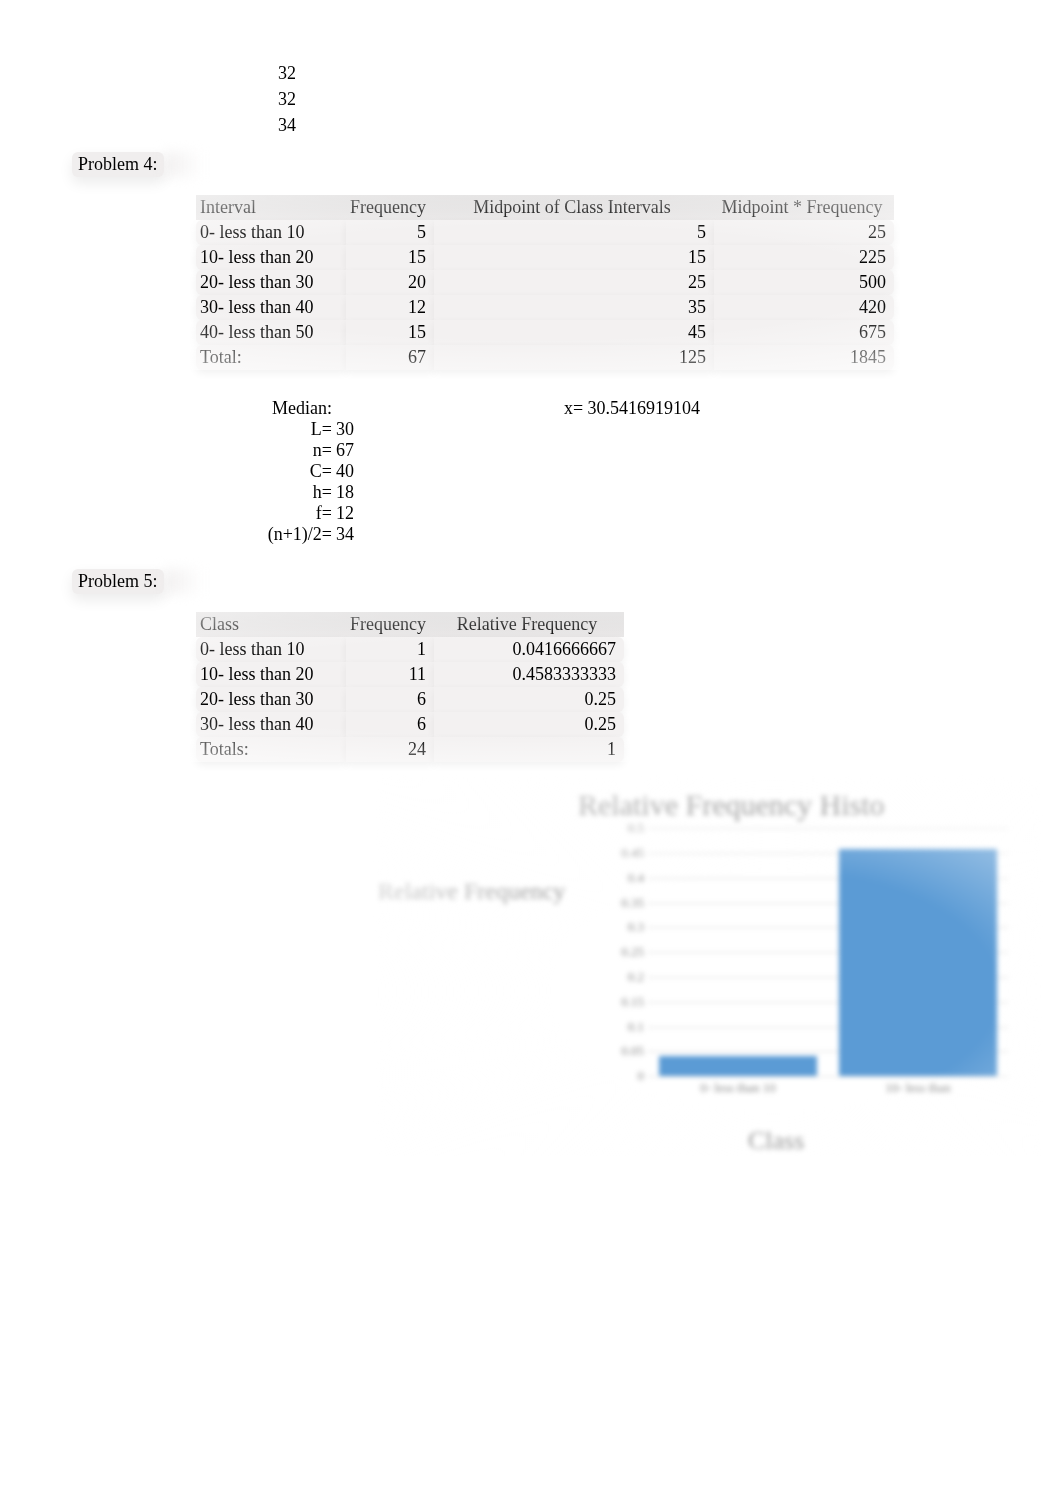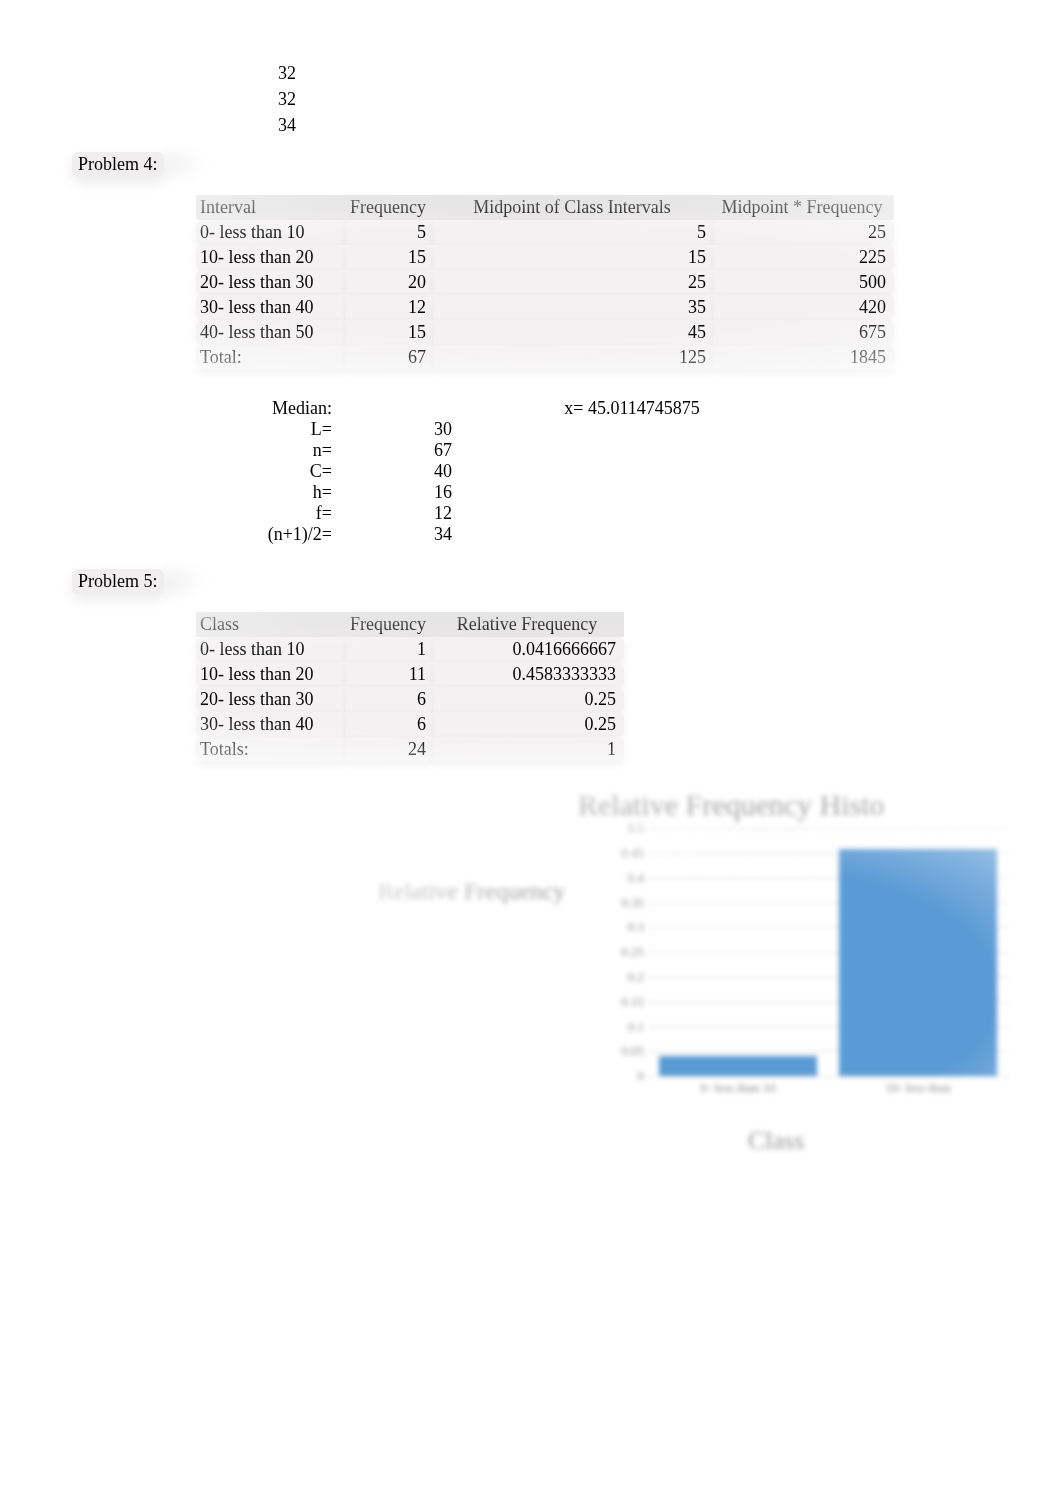--- a/index.html
+++ b/index.html
@@ -93,21 +93,21 @@
     display: flex;
     margin-left: 196px;
     margin-top: 28px;
     gap: 56px;
   }
   .stats-col {
     display: grid;
     grid-template-columns: 140px 120px;
   }
   .stats-col .lbl { text-align: right; padding-right: 4px; }
-  .stats-col .val { text-align: right; padding-right: 4px; font-family: Liberation Serif, serif; }
+  .stats-col .val { text-align: left; padding-right: 4px; font-family: Liberation Serif, serif; }
   .stats-col2 {
     display: grid;
     grid-template-columns: 240px;
   }
   .stats-col2 .c { text-align: center; }
 
   
   .chart-wrap {
     position: relative;
     margin: 26px 0 0 388px;
@@ -239,28 +239,28 @@
     <div class="stats-col">
       <div class="lbl">Median:</div>
         <div></div>
       <div class="lbl">L=</div>
       <div class="val">30</div>
       <div class="lbl">n=</div>
       <div class="val">67</div>
       <div class="lbl">C=</div>
       <div class="val">40</div>
       <div class="lbl">h=</div>
-      <div class="val">16</div>
+      <div class="val">18</div>
       <div class="lbl">f=</div>
       <div class="val">12</div>
       <div class="lbl">(n+1)/2=</div>
       <div class="val">34</div>
     </div>
     <div class="stats-col2">
-      <div class="c">x= 45.0114745875</div>
+      <div class="c">x= 30.5416919104</div>
     </div>
   </div>
 
   <div style="height:10px"></div>
   <div class="section-header">Problem 5:</div>
 
   <div class="blur-overlay">
     <table class="data t5">
       <tbody>
           <tr>

